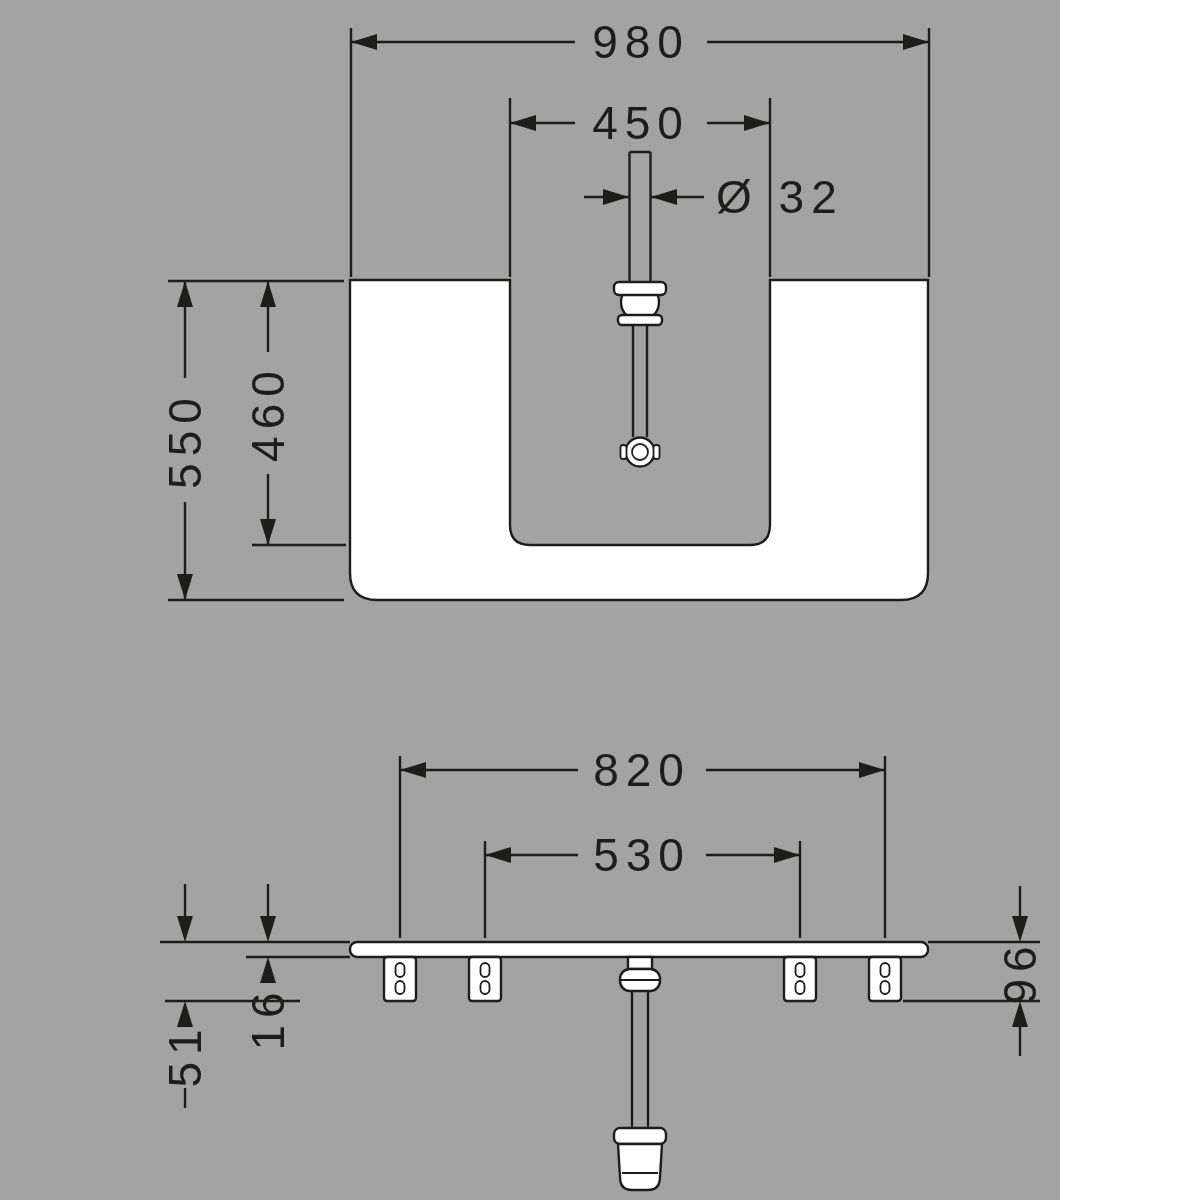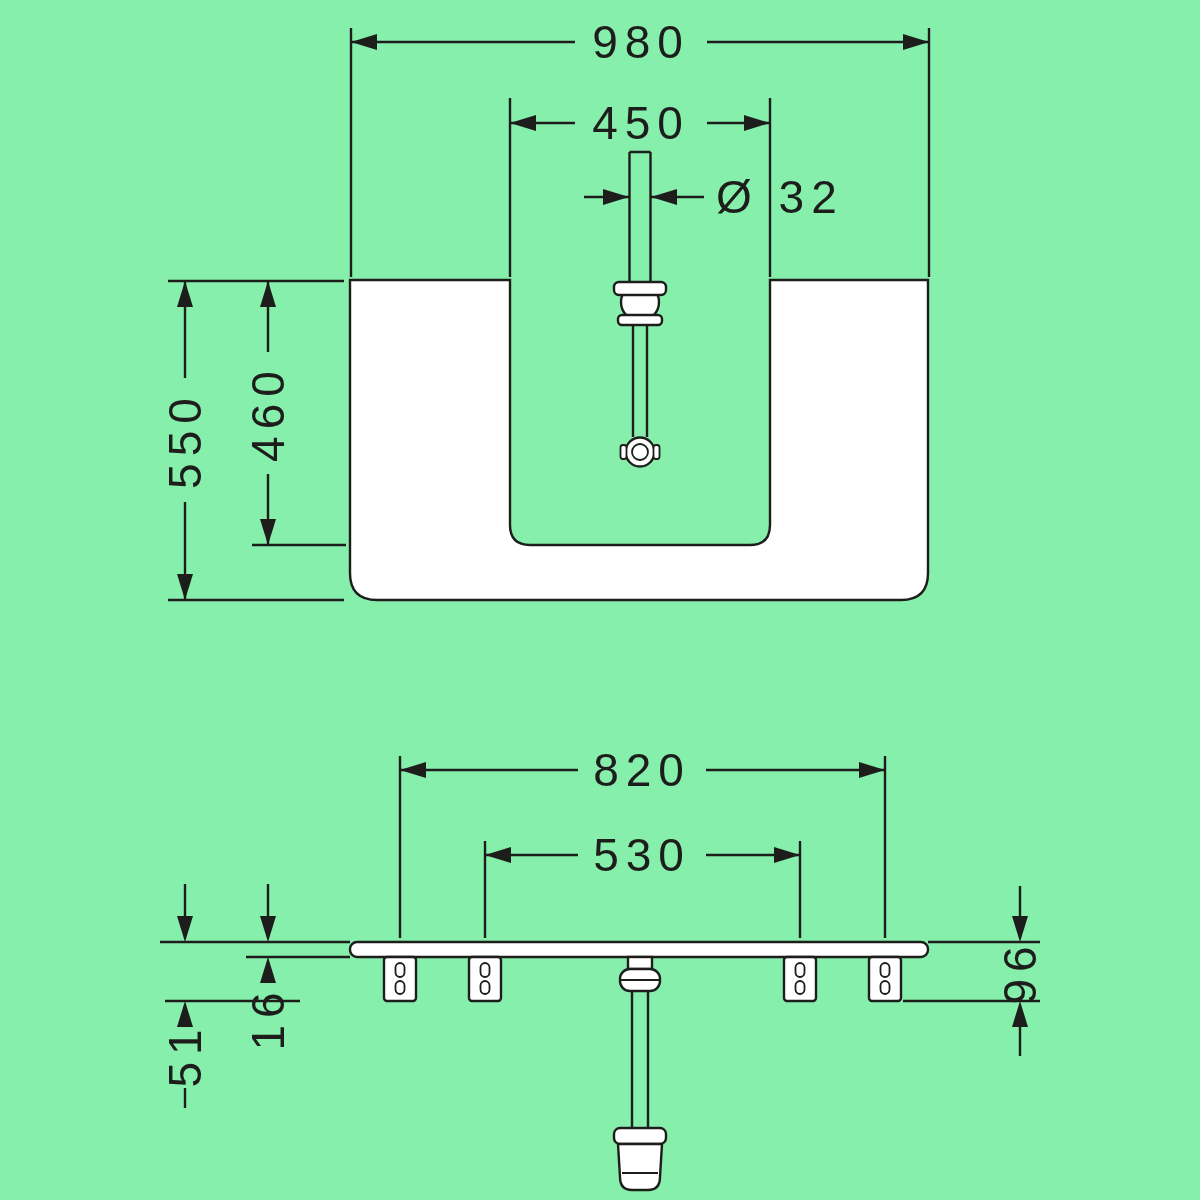--- a/index.html
+++ b/index.html
@@ -1,16 +1,16 @@
 <!DOCTYPE html>
 <html><head>
 <meta charset="utf-8">
 <style>
   html,body{margin:0;padding:0;background:#ffffff;}
-  .canvas{width:1200px;height:1200px;background:#86efac;position:relative;overflow:hidden;}
+  .canvas{width:1060px;height:1200px;background:#a3a3a3;position:relative;overflow:hidden;}
   svg{display:block;}
   .ln{stroke:#1d1d1b;stroke-width:2.4;fill:none;stroke-linecap:butt;}
   .thin{stroke:#1d1d1b;stroke-width:1.8;fill:none;}
   .fw{fill:#ffffff;}
   .ah{fill:#1d1d1b;stroke:none;}
   text{font-family:"Liberation Sans","DejaVu Sans",sans-serif;font-size:46px;letter-spacing:7px;fill:#1d1d1b;}
 </style>
 </head>
 <body>
 

